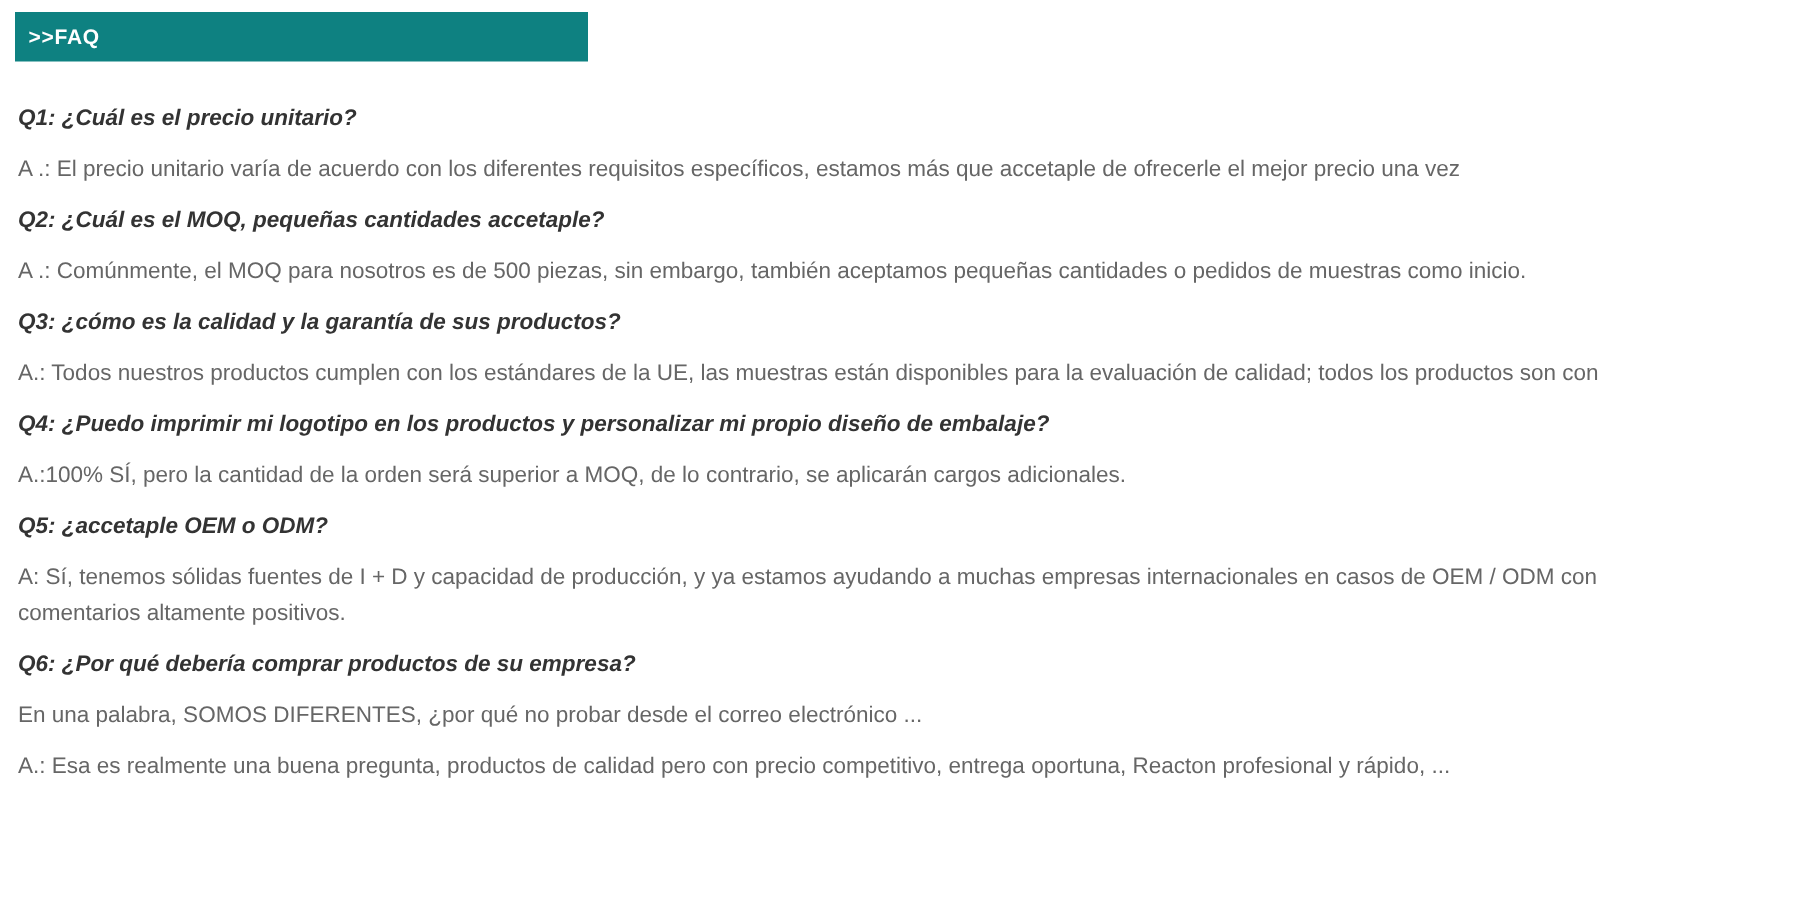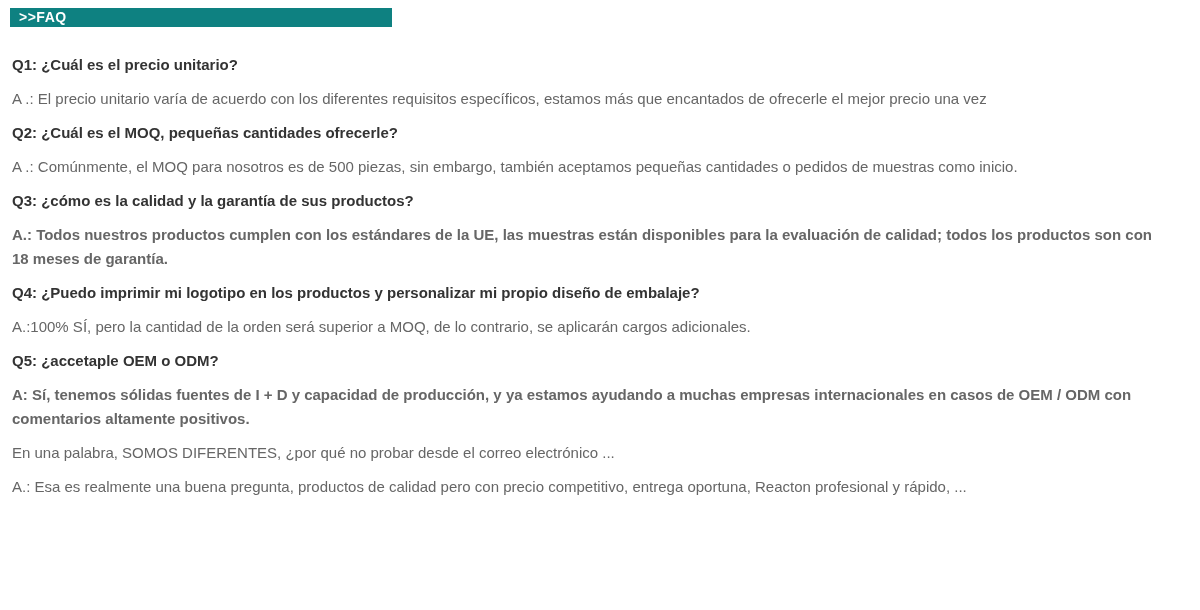--- a/index.html
+++ b/index.html
@@ -8,70 +8,71 @@
     --answer:#666666;
   }
   html,body{margin:0;padding:0;background:#ffffff;}
   body{
     width:1200px;height:610px;overflow:hidden;
     font-family:"Liberation Sans","DejaVu Sans",sans-serif;
     -webkit-font-smoothing:antialiased;
   }
   .header-bar{
     margin:8px 0 0 10px;
-    width:382px;height:19px;
+    width:382px;height:33px;
     background:var(--bar);
     display:flex;align-items:center;
   }
   .header-bar .bar-label{
     color:#ffffff;font-weight:bold;font-size:14px;
     padding-left:9px;letter-spacing:0.5px;line-height:19px;
   }
   .faq{
     margin:26px 20px 0 12px;
   }
   .faq p{
     margin:0 0 10px 0;
     font-size:15px;
     line-height:24px;
   }
   .question{
     font-weight:bold;
     color:var(--question);
+    font-style:italic;
   }
   .answer{
     font-weight:normal;
     color:var(--answer);
   }
-  .ln{display:block;font-weight:bold;}
+  .ln{display:block;}
 </style>
 </head>
 <body>
 
 <div class="header-bar">
   <span class="bar-label">&gt;&gt;FAQ</span>
 </div>
 
 <div class="faq">
   <p class="question">Q1: ¿Cuál es el precio unitario?</p>
-  <p class="answer">A .: El precio unitario varía de acuerdo con los diferentes requisitos específicos, estamos más que encantados de ofrecerle el mejor precio una vez</p>
+  <p class="answer">A .: El precio unitario varía de acuerdo con los diferentes requisitos específicos, estamos más que accetaple de ofrecerle el mejor precio una vez</p>
 
-  <p class="question">Q2: ¿Cuál es el MOQ, pequeñas cantidades ofrecerle?</p>
+  <p class="question">Q2: ¿Cuál es el MOQ, pequeñas cantidades accetaple?</p>
   <p class="answer">A .: Comúnmente, el MOQ para nosotros es de 500 piezas, sin embargo, también aceptamos pequeñas cantidades o pedidos de muestras como inicio.</p>
 
   <p class="question">Q3: ¿cómo es la calidad y la garantía de sus productos?</p>
   <p class="answer">
     <span class="ln">A.: Todos nuestros productos cumplen con los estándares de la UE, las muestras están disponibles para la evaluación de calidad; todos los productos son con</span>
-    <span class="ln">18 meses de garantía.</span>
   </p>
 
   <p class="question">Q4: ¿Puedo imprimir mi logotipo en los productos y personalizar mi propio diseño de embalaje?</p>
   <p class="answer">A.:100% SÍ, pero la cantidad de la orden será superior a MOQ, de lo contrario, se aplicarán cargos adicionales.</p>
 
   <p class="question">Q5: ¿accetaple OEM o ODM?</p>
   <p class="answer">
     <span class="ln">A: Sí, tenemos sólidas fuentes de I + D y capacidad de producción, y ya estamos ayudando a muchas empresas internacionales en casos de OEM / ODM con</span>
     <span class="ln">comentarios altamente positivos.</span>
   </p>
 
+  <p class="question">Q6: ¿Por qué debería comprar productos de su empresa?</p>
   <p class="answer">En una palabra, SOMOS DIFERENTES, ¿por qué no probar desde el correo electrónico ...</p>
   <p class="answer">A.: Esa es realmente una buena pregunta, productos de calidad pero con precio competitivo, entrega oportuna, Reacton profesional y rápido, ...</p>
 </div>
 
 </body></html>

